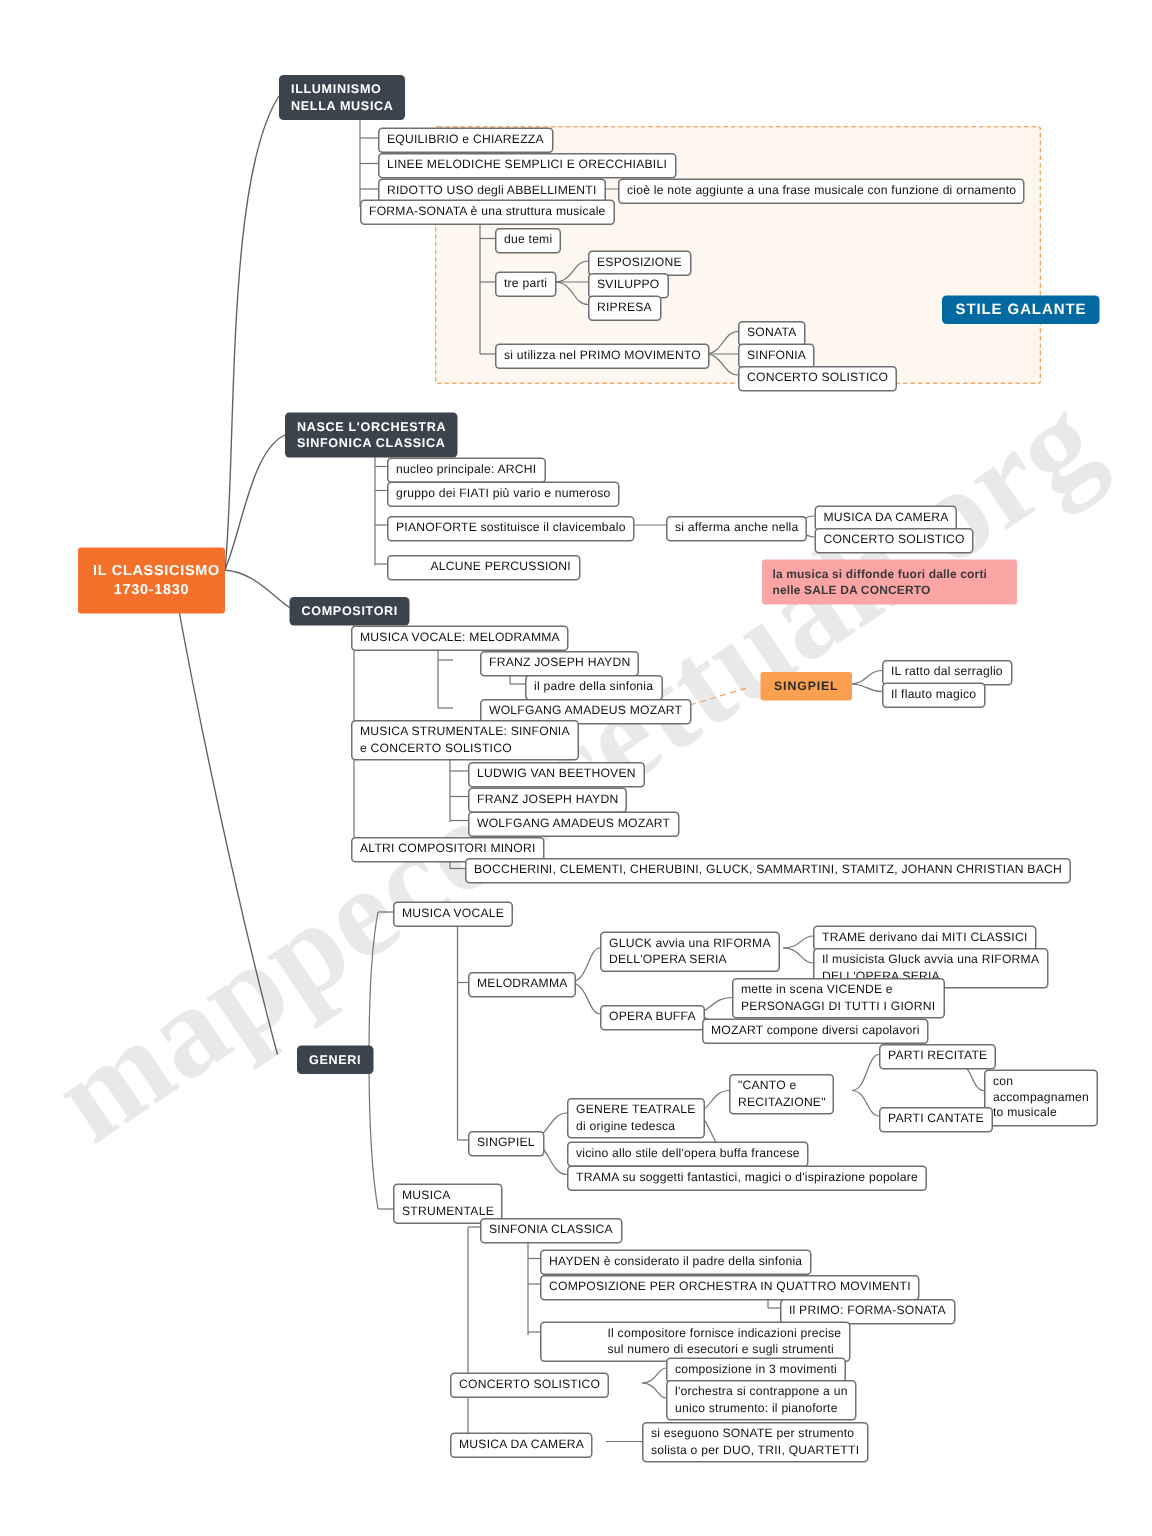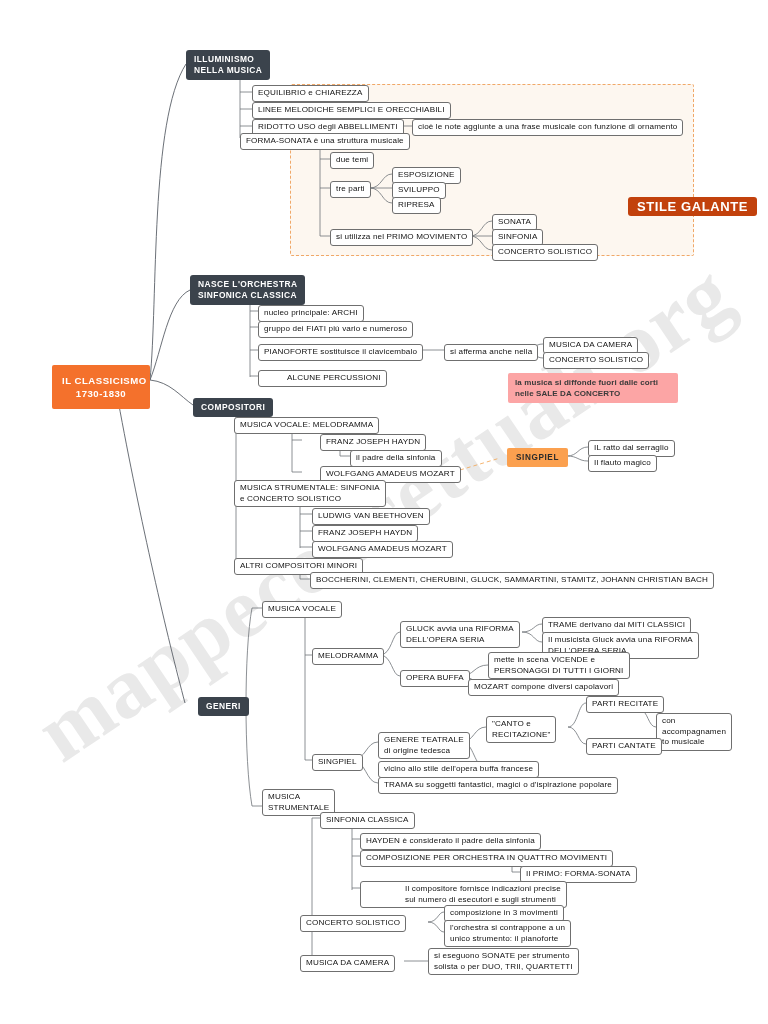--- a/index.html
+++ b/index.html
@@ -24,22 +24,22 @@
     padding:2px 5px 2px 5px;line-height:10.5px;}
 
   .n-dark{background:#3b434c;color:#ffffff;border-radius:3px;
     font-size:8.4px;font-weight:700;letter-spacing:.45px;
     padding:4px 8px;line-height:11px;}
 
   .n-central{background:#f4712c;color:#ffffff;border-radius:2px;
     font-size:9.6px;font-weight:700;letter-spacing:.5px;text-align:center;
     padding:9px 10px;line-height:13px;}
 
-  .n-orange{background:#c2410c;color:#ffffff;border-radius:3px;
-    font-size:13px;font-weight:700;letter-spacing:.6px;
+  .n-orange{background:#0369a1;color:#ffffff;border-radius:3px;
+    font-size:10px;font-weight:700;letter-spacing:.6px;
     padding:4px 9px;line-height:11px;text-align:center;}
 
   .n-orange-dark{background:#fca5a5;color:#3a3a3a;border-radius:2px;
     font-size:8px;font-weight:700;letter-spacing:.1px;
     padding:4px 7px;line-height:11px;}
 
   .n-singpiel{background:#fba04f;color:#2b2b2b;border-radius:2px;
     font-size:8.2px;font-weight:700;letter-spacing:.6px;text-align:center;
     padding:4px 9px;line-height:11px;}
 

